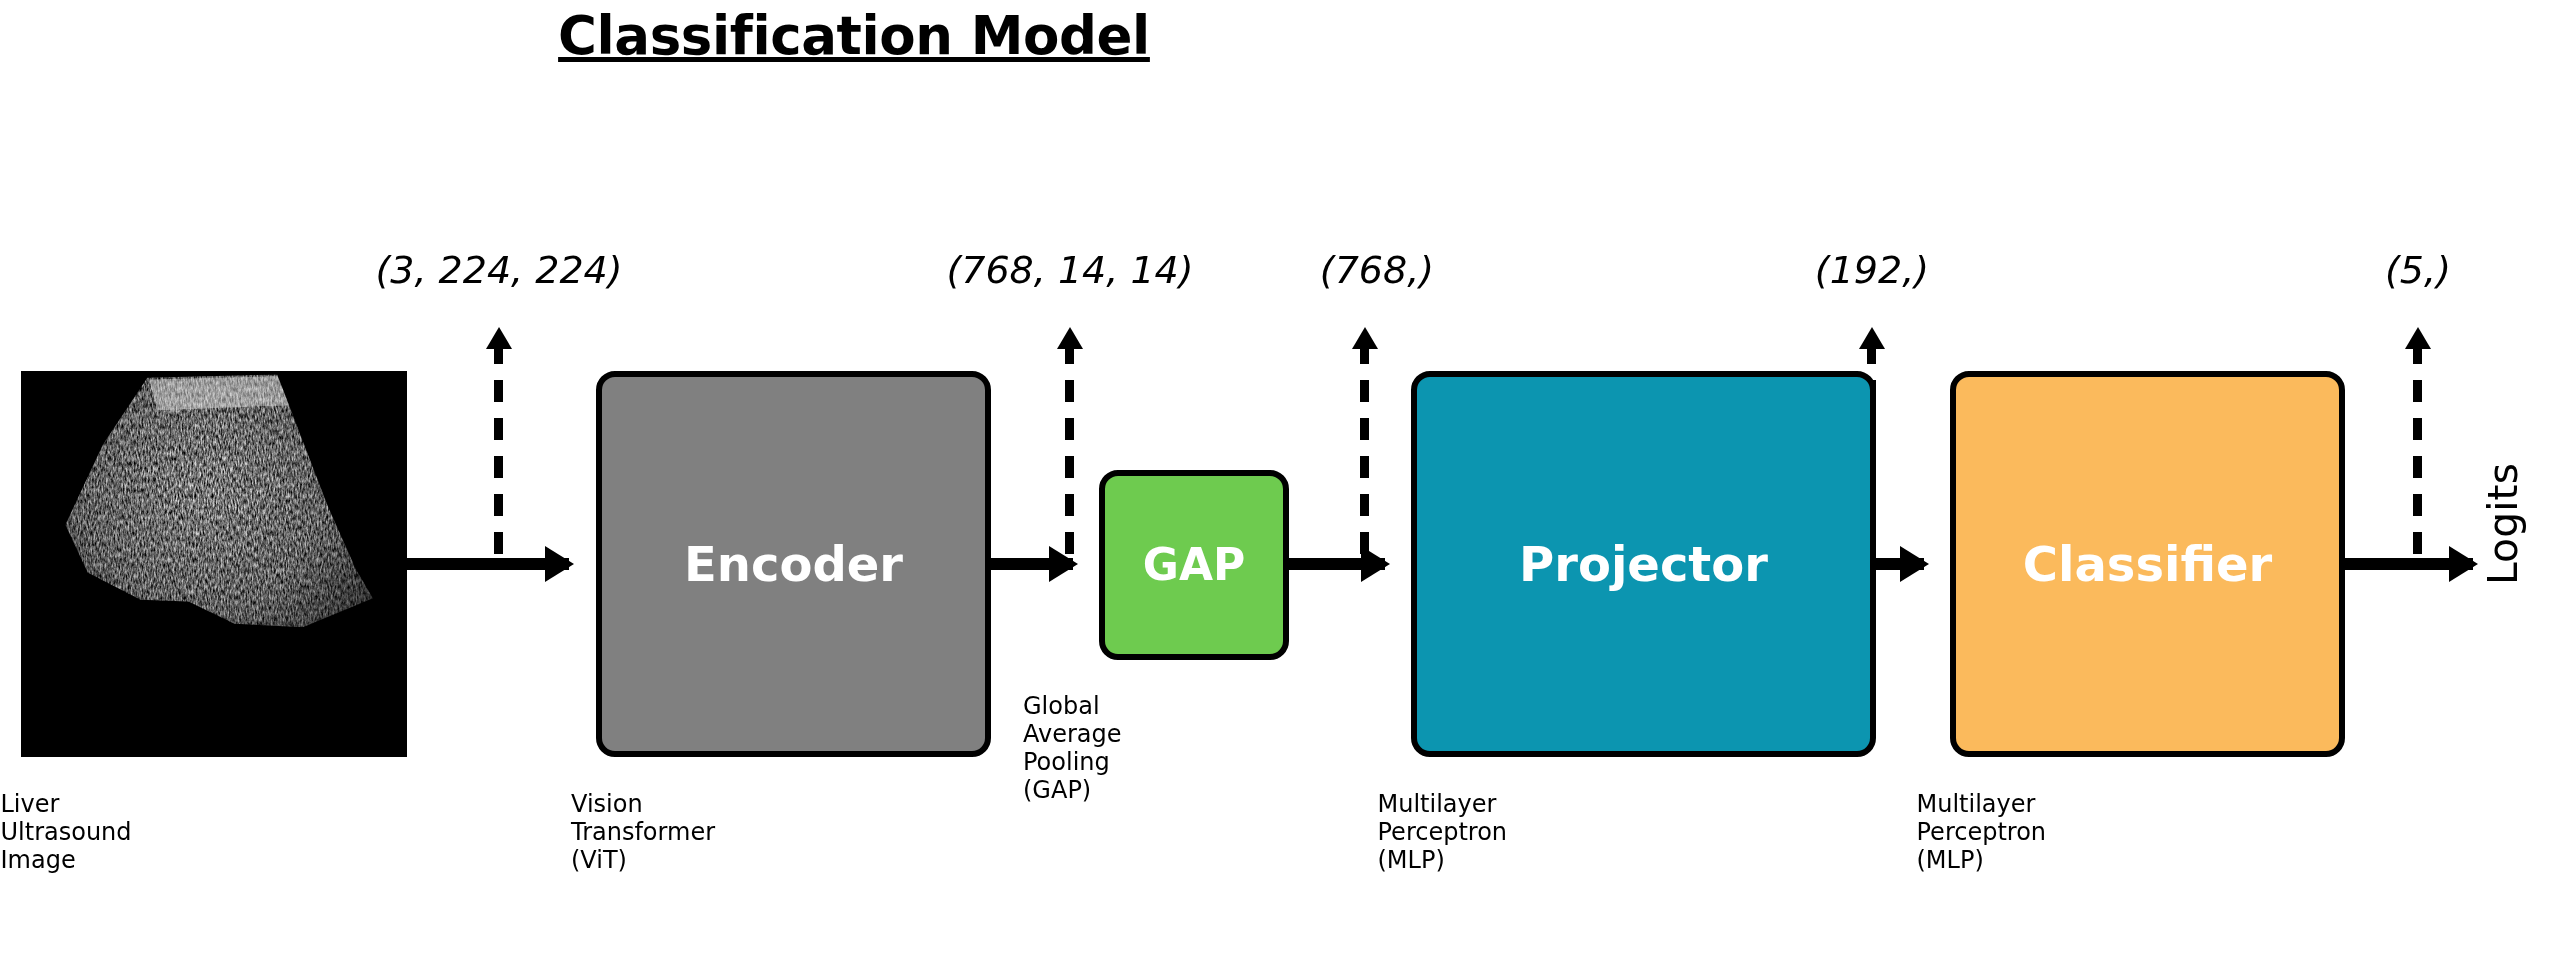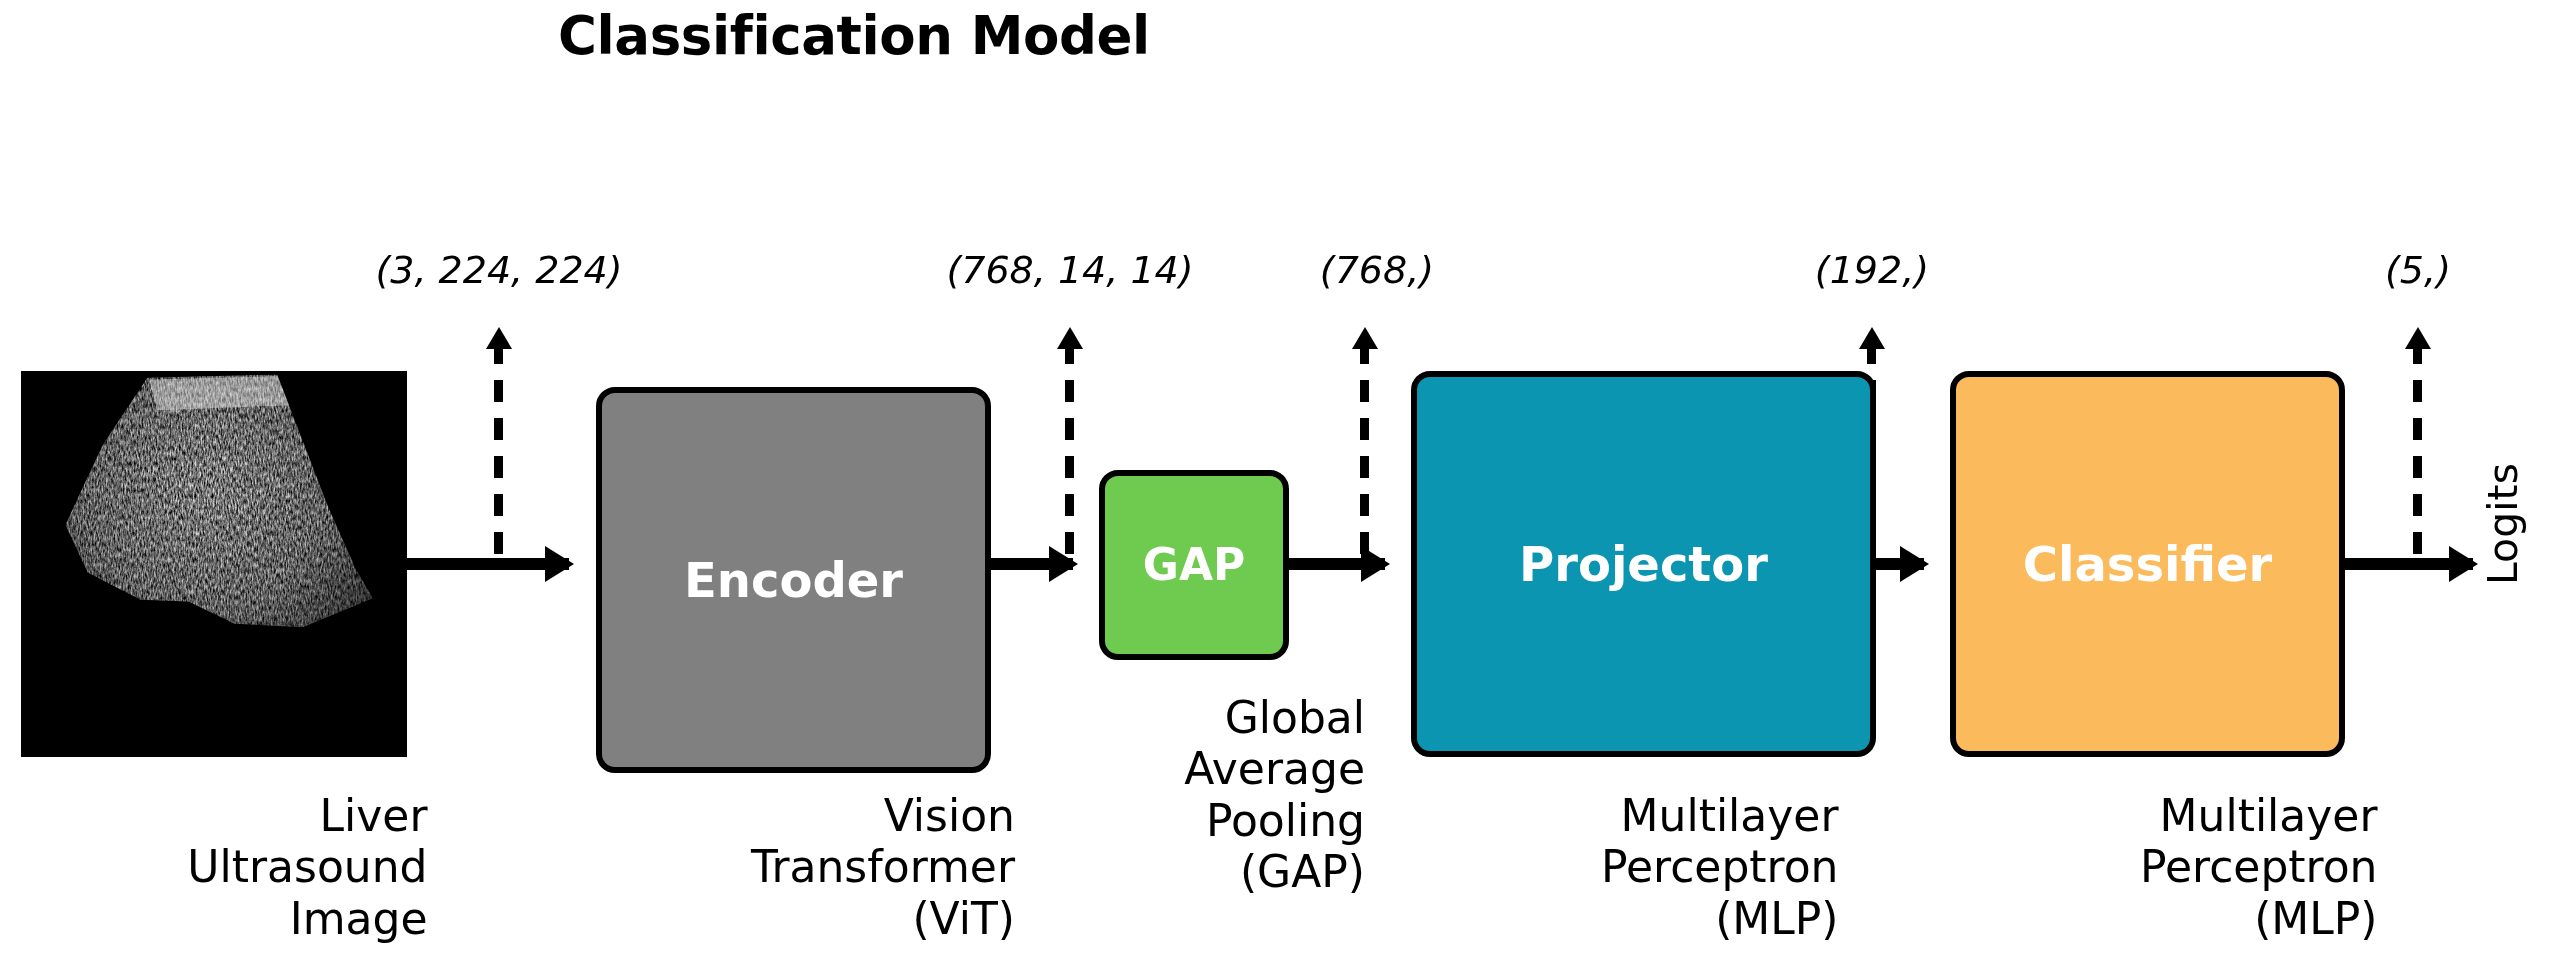--- a/index.html
+++ b/index.html
@@ -23,37 +23,38 @@
     position: absolute;
     left: 0;
     top: 5.1px;
     width: 1708px;
     text-align: center;
     font-size: 53px;
     font-weight: bold;
     color: #000000;
     letter-spacing: -0.4px;
     font-family: "DejaVu Sans", sans-serif;
+    text-decoration: underline;
   }
 
   
   .block {
     position: absolute;
     box-sizing: border-box;
     border: 6px solid #000000;
     border-radius: 19px;
     display: flex;
     align-items: center;
     justify-content: center;
     color: #ffffff;
     font-weight: bold;
     font-family: "DejaVu Sans", sans-serif;
     line-height: 1;
   }
-  .block-encoder   { left: 596px;  top: 387px; width: 395px; height: 386px; background: #808080; font-size: 48px; }
+  .block-encoder   { left: 596px;  top: 371px; width: 395px; height: 386px; background: #808080; font-size: 48px; }
   .block-gap       { left: 1099px; top: 470px; width: 190px; height: 190px; background: #6ECB4F; font-size: 44px; }
   .block-projector { left: 1411px; top: 371px; width: 465px; height: 386px; background: #0C95B0; font-size: 48px; }
   .block-classifier{ left: 1950px; top: 371px; width: 395px; height: 386px; background: #FBBA5C; font-size: 48px; }
 
   
   .img-box {
     position: absolute;
     left: 21.4px;
     top: 371px;
     width: 386px;
@@ -128,22 +129,22 @@
   }
   .s1 { left: 499px;  }
   .s2 { left: 1070px; }
   .s3 { left: 1365px; margin-left: 12px; }
   .s4 { left: 1872px; }
   .s5 { left: 2418px; }
 
   
   .caption {
     position: absolute;
-    text-align: right;
-    font-size: 44px;
+    text-align: left;
+    font-size: 24px;
     line-height: 1.17;
     color: #000000;
     white-space: pre-line;
     transform: translateX(-50%);
     font-family: "DejaVu Sans", sans-serif;
   }
   .c-img  { left: 214px;  top: 790px; width: 427px; }
   .c-enc  { left: 793px;  top: 790px; width: 444px; }
   .c-gap  { left: 1194px; top: 692px; width: 342px; }
   .c-proj { left: 1608px; top: 790px; width: 461px; }

